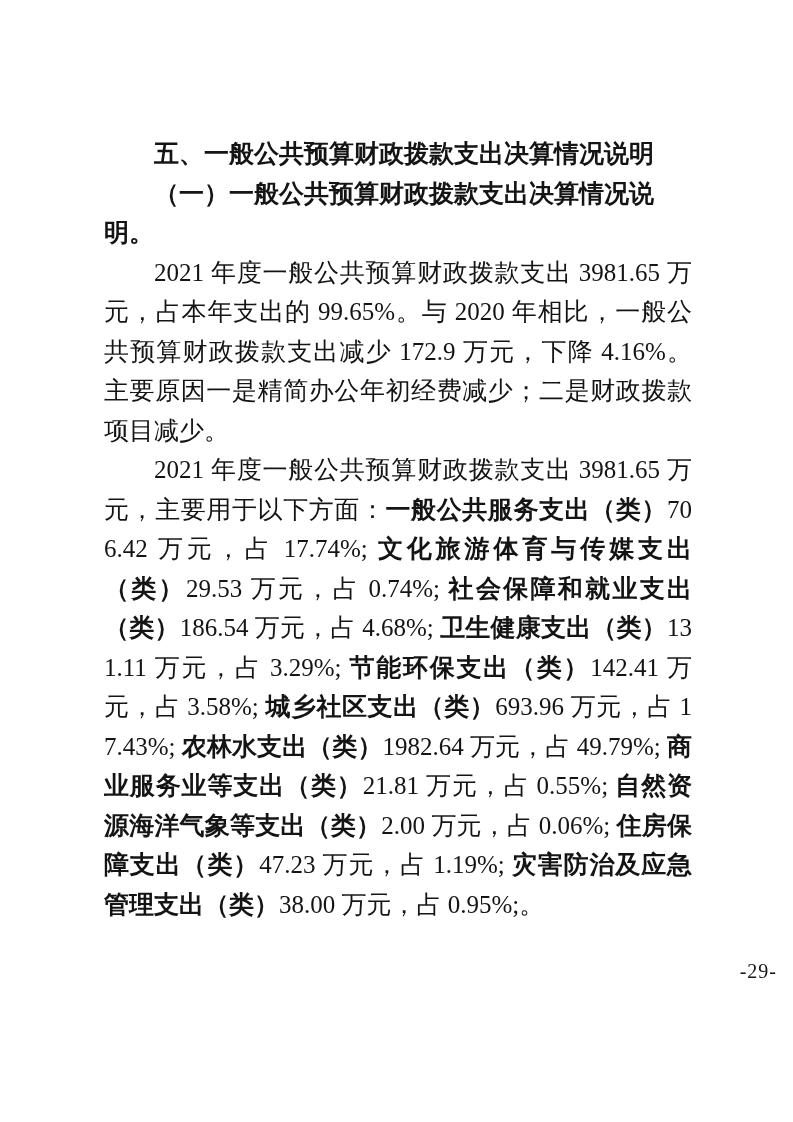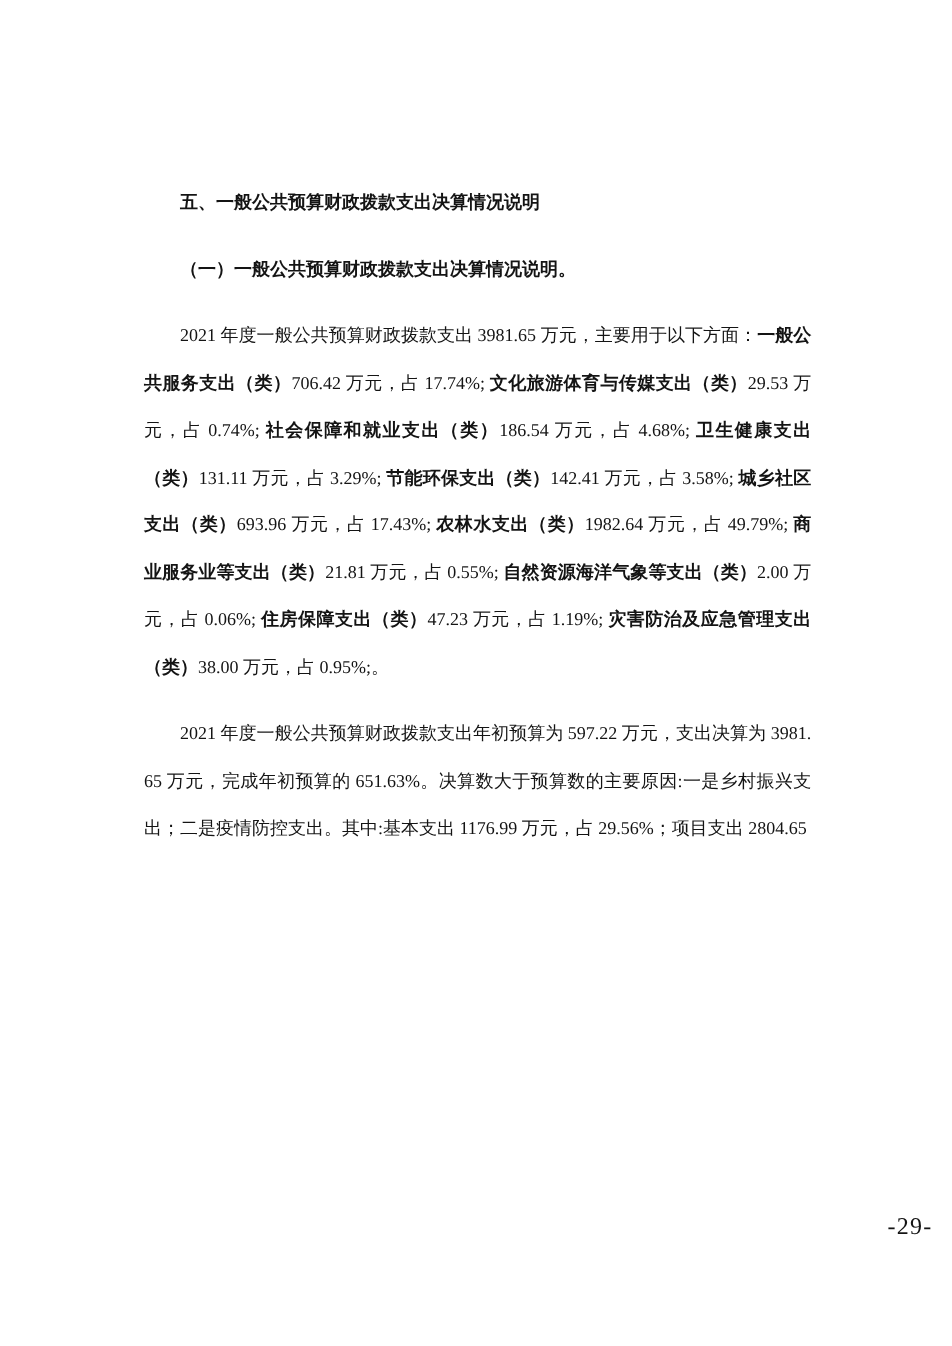--- a/index.html
+++ b/index.html
@@ -16,47 +16,47 @@
     font-family: "Liberation Serif", "DejaVu Serif", serif;
     color: #141414;
   }
   .content {
     position: absolute;
     left: 104px;
     top: 134px;
     width: 588px;
   }
   .block {
-    margin: 16px;
-    font-size: 15px;
+    margin: 0;
+    font-size: 25px;
     line-height: 39.5px;
     text-align: justify;
     text-indent: 2em;
     word-break: break-all;
   }
   .block.heading {
     font-weight: 700;
     text-align: left;
   }
   .run-bold {
     font-weight: 700;
   }
   .page-number {
     position: absolute;
     right: 16px;
-    top: 1011px;
+    top: 960px;
     font-size: 20px;
     letter-spacing: 1px;
     color: #141414;
   }
 </style>
 </head>
 <body>
 
 <div class="page">
   <div class="content">
       <p class="block heading"><span class="run-bold">五、一般公共预算财政拨款支出决算情况说明</span></p>
       <p class="block heading"><span class="run-bold">（一）一般公共预算财政拨款支出决算情况说明。</span></p>
+      <p class="block"><span class="run-normal">2021 年度一般公共预算财政拨款支出 3981.65 万元，占本年支出的 99.65%。与 2020 年相比，一般公共预算财政拨款支出减少 172.9 万元，下降 4.16%。主要原因一是精简办公年初经费减少；二是财政拨款项目减少。</span></p>
       <p class="block"><span class="run-normal">2021 年度一般公共预算财政拨款支出 3981.65 万元，主要用于以下方面：</span><span class="run-bold">一般公共服务支出（类）</span><span class="run-normal">706.42 万元，占 17.74%; </span><span class="run-bold">文化旅游体育与传媒支出（类）</span><span class="run-normal">29.53 万元，占 0.74%; </span><span class="run-bold">社会保障和就业支出（类）</span><span class="run-normal">186.54 万元，占 4.68%; </span><span class="run-bold">卫生健康支出（类）</span><span class="run-normal">131.11 万元，占 3.29%; </span><span class="run-bold">节能环保支出（类）</span><span class="run-normal">142.41 万元，占 3.58%; </span><span class="run-bold">城乡社区支出（类）</span><span class="run-normal">693.96 万元，占 17.43%; </span><span class="run-bold">农林水支出（类）</span><span class="run-normal">1982.64 万元，占 49.79%; </span><span class="run-bold">商业服务业等支出（类）</span><span class="run-normal">21.81 万元，占 0.55%; </span><span class="run-bold">自然资源海洋气象等支出（类）</span><span class="run-normal">2.00 万元，占 0.06%; </span><span class="run-bold">住房保障支出（类）</span><span class="run-normal">47.23 万元，占 1.19%; </span><span class="run-bold">灾害防治及应急管理支出（类）</span><span class="run-normal">38.00 万元，占 0.95%;。</span></p>
-      <p class="block"><span class="run-normal">2021 年度一般公共预算财政拨款支出年初预算为 597.22 万元，支出决算为 3981.65 万元，完成年初预算的 651.63%。决算数大于预算数的主要原因:一是乡村振兴支出；二是疫情防控支出。其中:基本支出 1176.99 万元，占 29.56%；项目支出 2804.65</span></p>
     </div>
   <div class="page-number">-29-</div>
 </div>
 
 </body></html>

